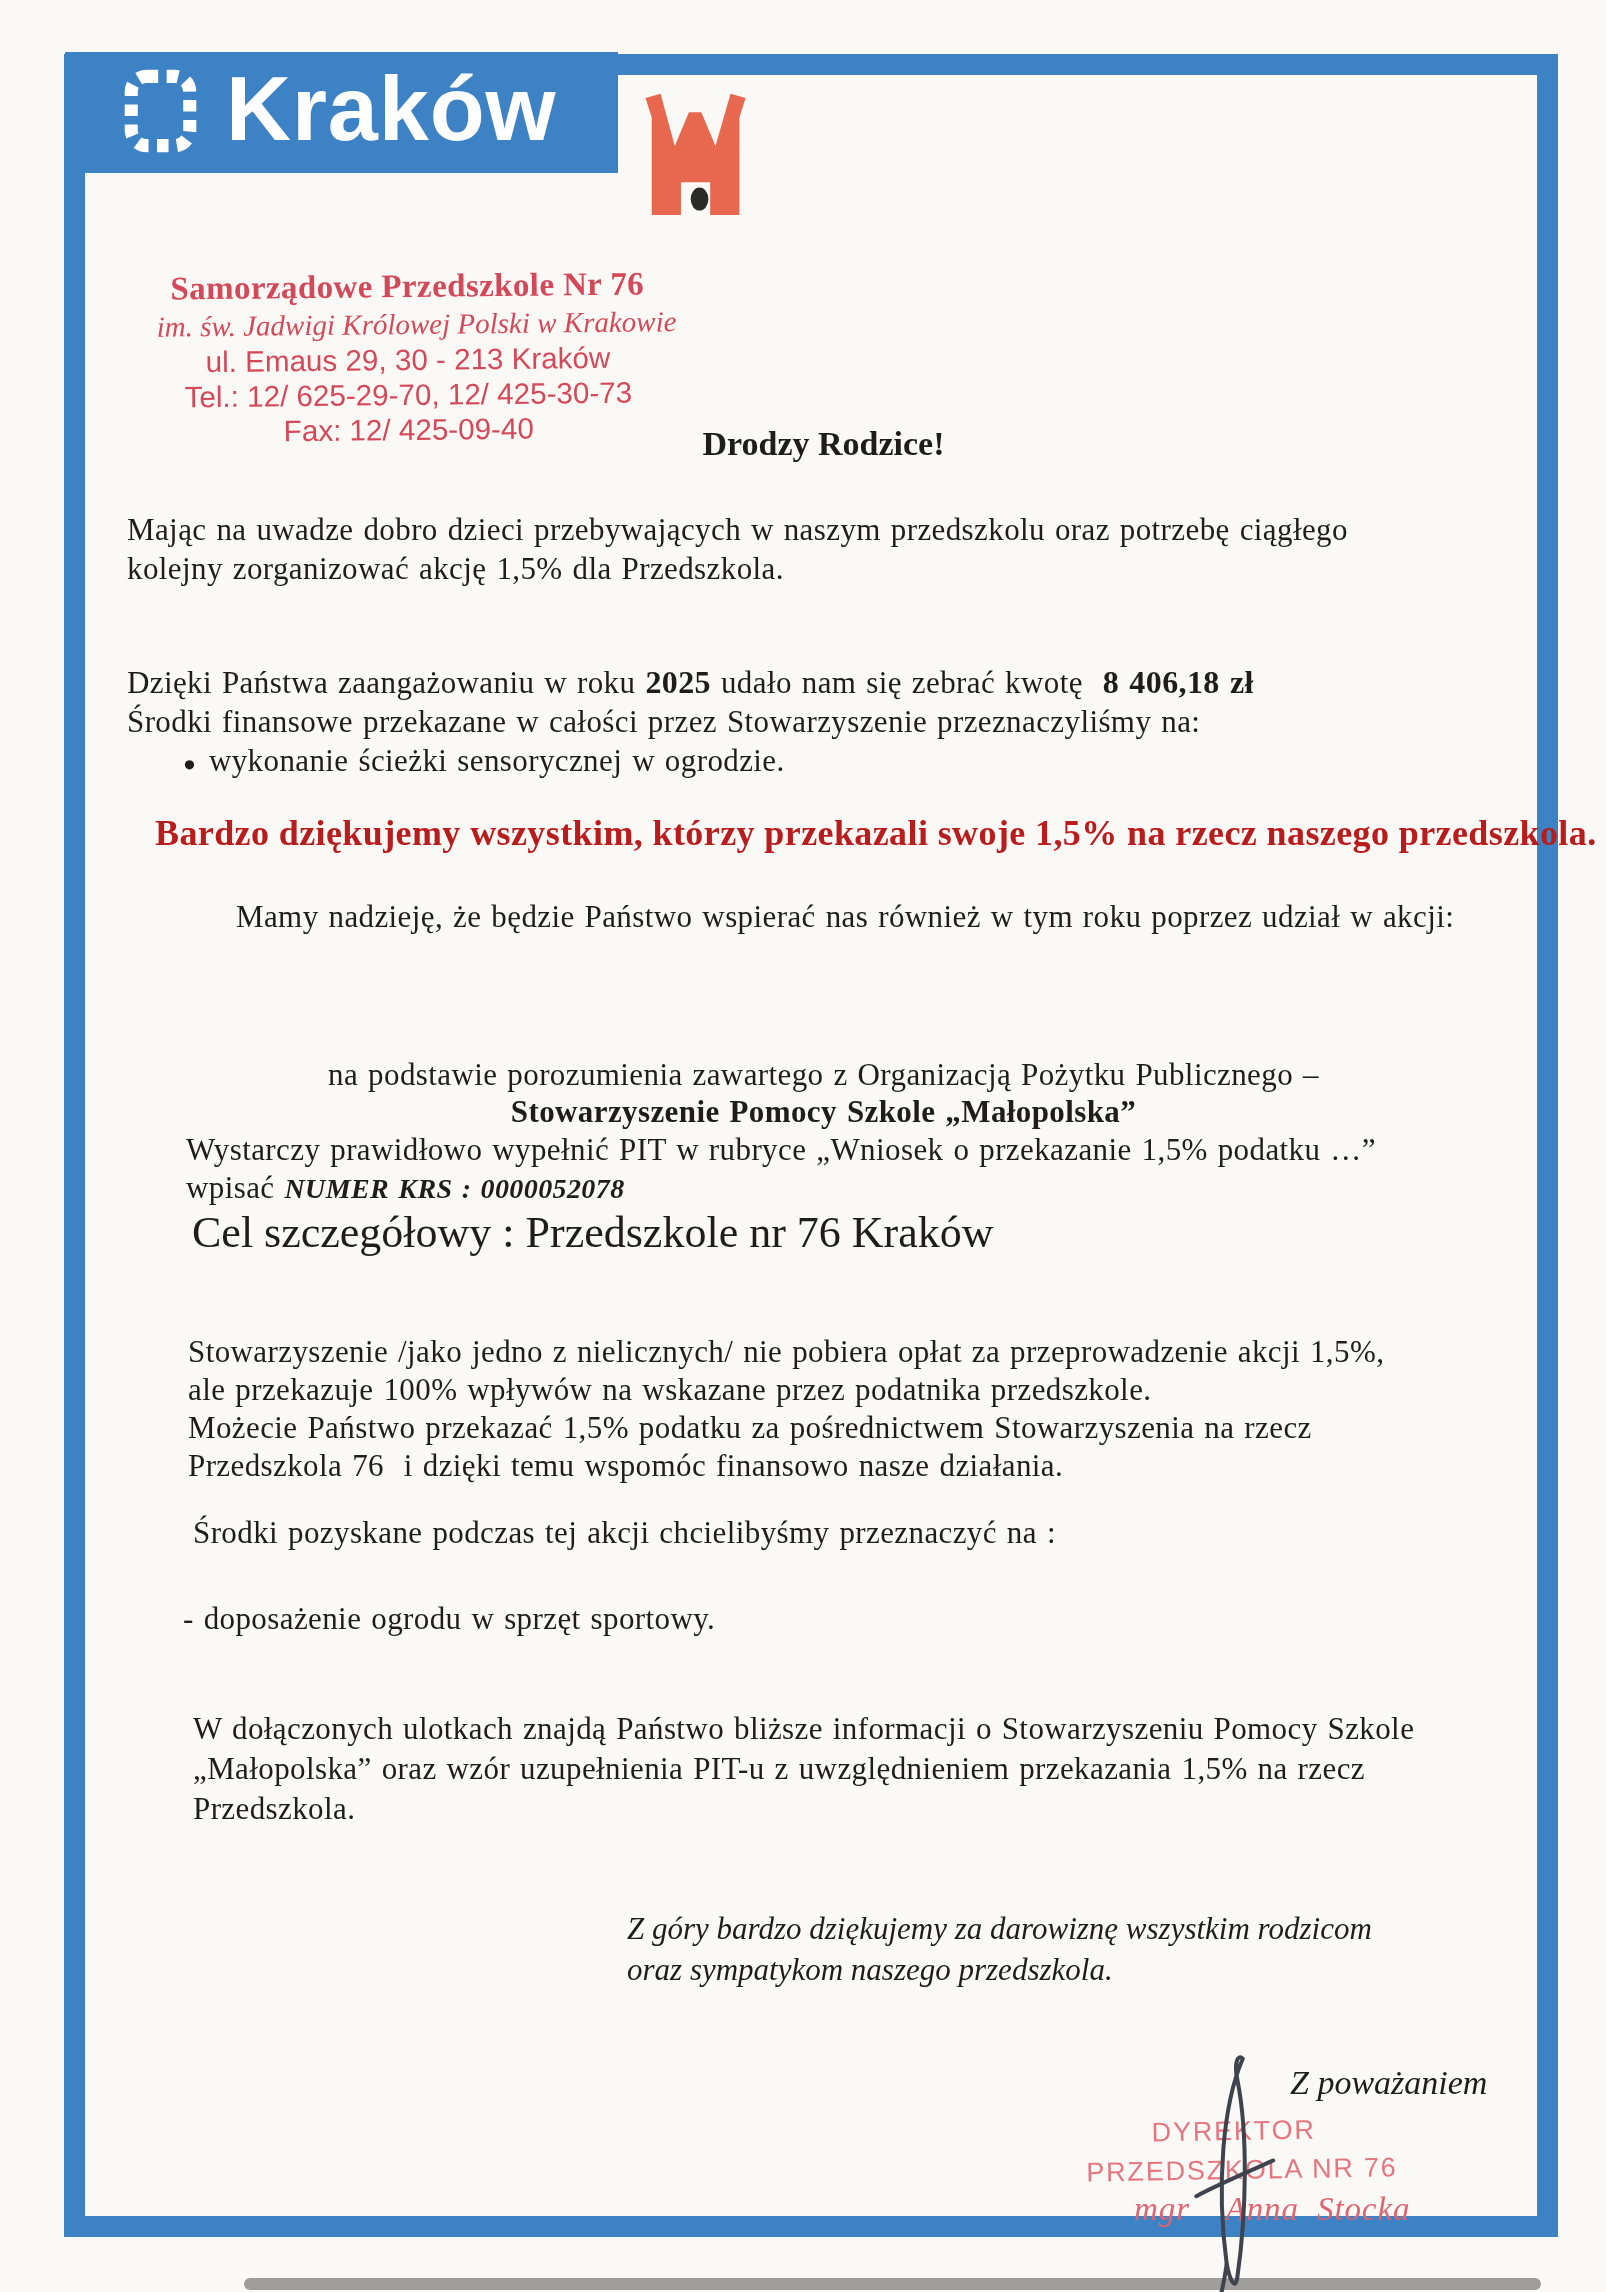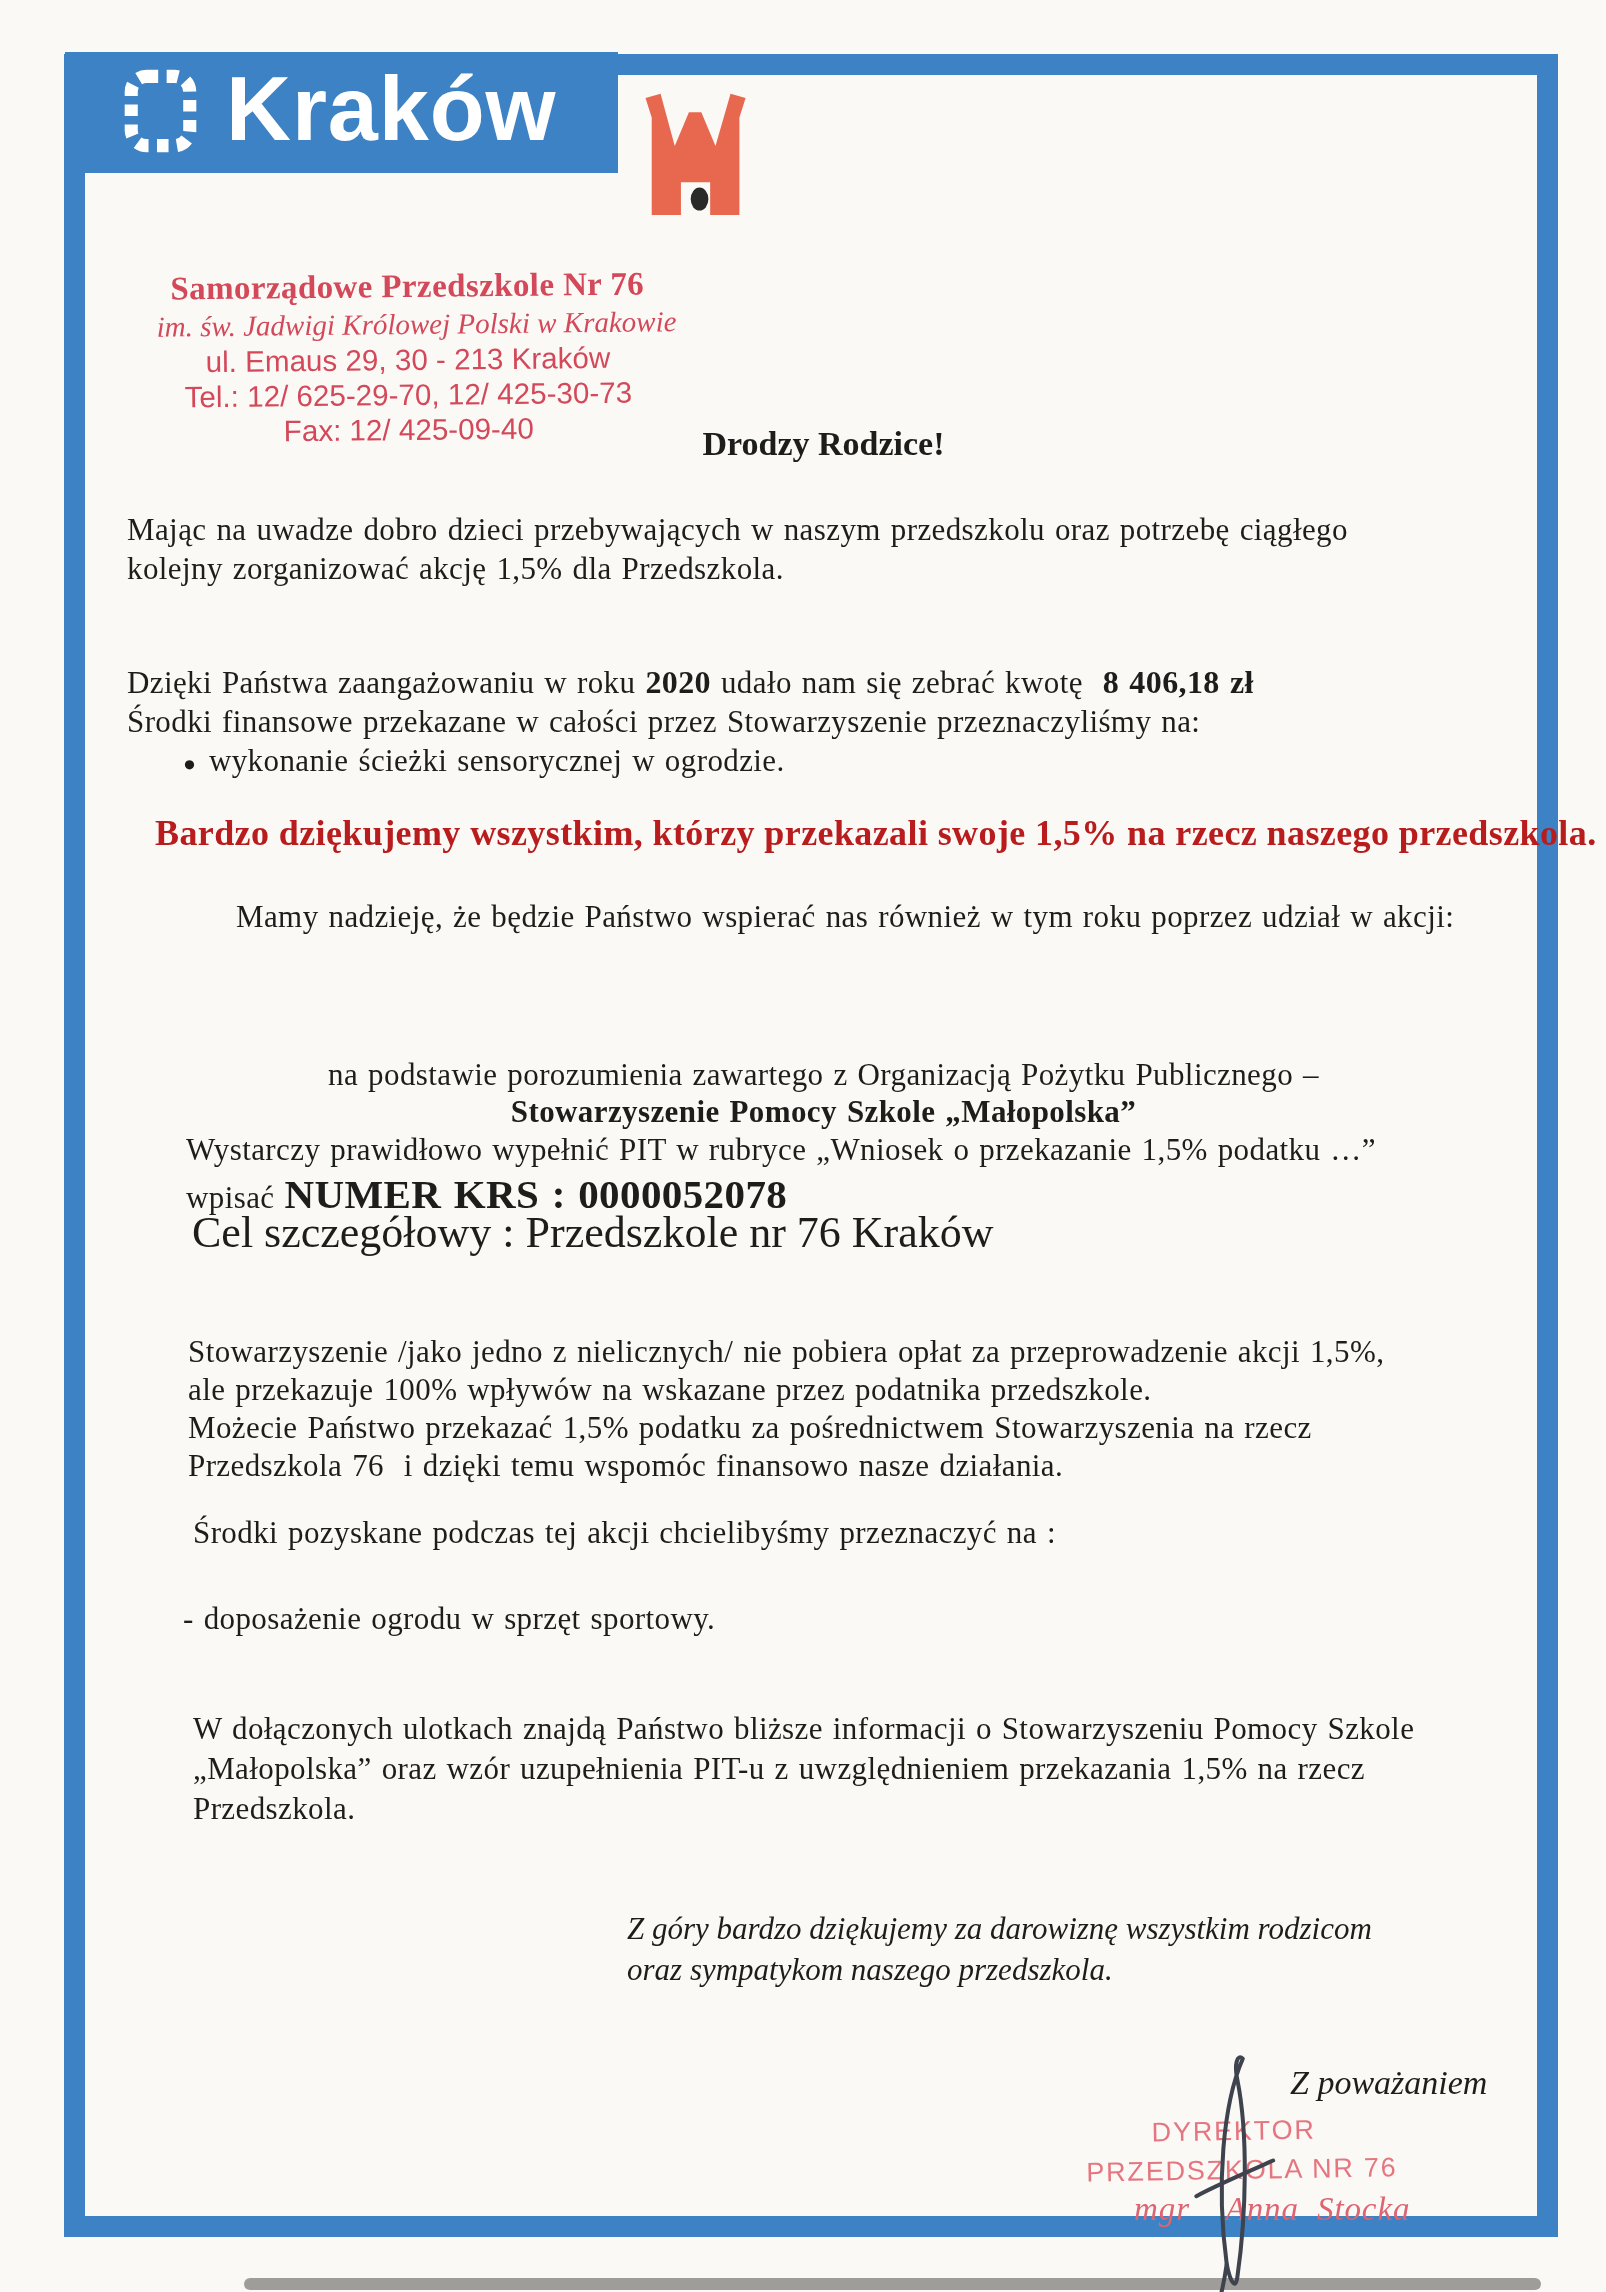--- a/index.html
+++ b/index.html
@@ -59,21 +59,21 @@
   .hope{left:236px;top:899px;}
 
   .campaign{left:134px;top:978px;width:1379px;text-align:center;
     font-weight:bold;font-size:33px;color:#dd5c45;letter-spacing:0.4px;}
 
   .centerline{left:134px;width:1379px;text-align:center;}
   .agreement{top:1057px;}
   .assoc{top:1094px;font-weight:bold;}
   .pit{left:186px;top:1132px;}
   .krs{left:186px;top:1170px;}
-  .krs .b{font-size:41px;}
+  .krs .b{font-size:28px;font-style:italic;}
   .goal{left:192px;top:1207px;font-weight:normal;font-size:44px;}
 
   .para3{left:188px;top:1333px;line-height:38px;}
   .funds{left:193px;top:1515px;}
   .dash{left:183px;top:1601px;}
   .para4{left:193px;top:1709px;line-height:40px;}
 
   .closing{left:627px;top:1908px;width:889px;text-align:left;
     font-style:italic;font-size:31px;line-height:41px;}
   .signoff{left:1290px;top:2064px;font-style:italic;font-size:34px;}
@@ -127,21 +127,21 @@
 
 
   <div class="abs salutation">Drodzy Rodzice!</div>
 
   <div class="abs para1 bodytext">
     <div class="line">Mając na uwadze dobro dzieci przebywających w naszym przedszkolu oraz potrzebę ciągłego</div>
     <div class="line">kolejny zorganizować akcję 1,5% dla Przedszkola.</div>
   </div>
 
   <div class="abs para2 bodytext">
-    <div class="line"><span>Dzięki Państwa zaangażowaniu w roku </span><span class="b amt">2020</span><span> udało nam się zebrać kwotę  </span><span class="b amt">8 406,18 zł</span></div>
+    <div class="line"><span>Dzięki Państwa zaangażowaniu w roku </span><span class="b amt">2025</span><span> udało nam się zebrać kwotę  </span><span class="b amt">8 406,18 zł</span></div>
     <div class="line">Środki finansowe przekazane w całości przez Stowarzyszenie przeznaczyliśmy na:</div>
     <div class="line bullet-line">
       <span class="bullet">●</span>
       <span>wykonanie ścieżki sensorycznej w ogrodzie.</span>
     </div>
   </div>
 
   <div class="abs thanks line">Bardzo dziękujemy wszystkim, którzy przekazali swoje 1,5% na rzecz naszego przedszkola.</div>
   <div class="abs hope bodytext line">Mamy nadzieję, że będzie Państwo wspierać nas również w tym roku poprzez udział w akcji:</div>
 

